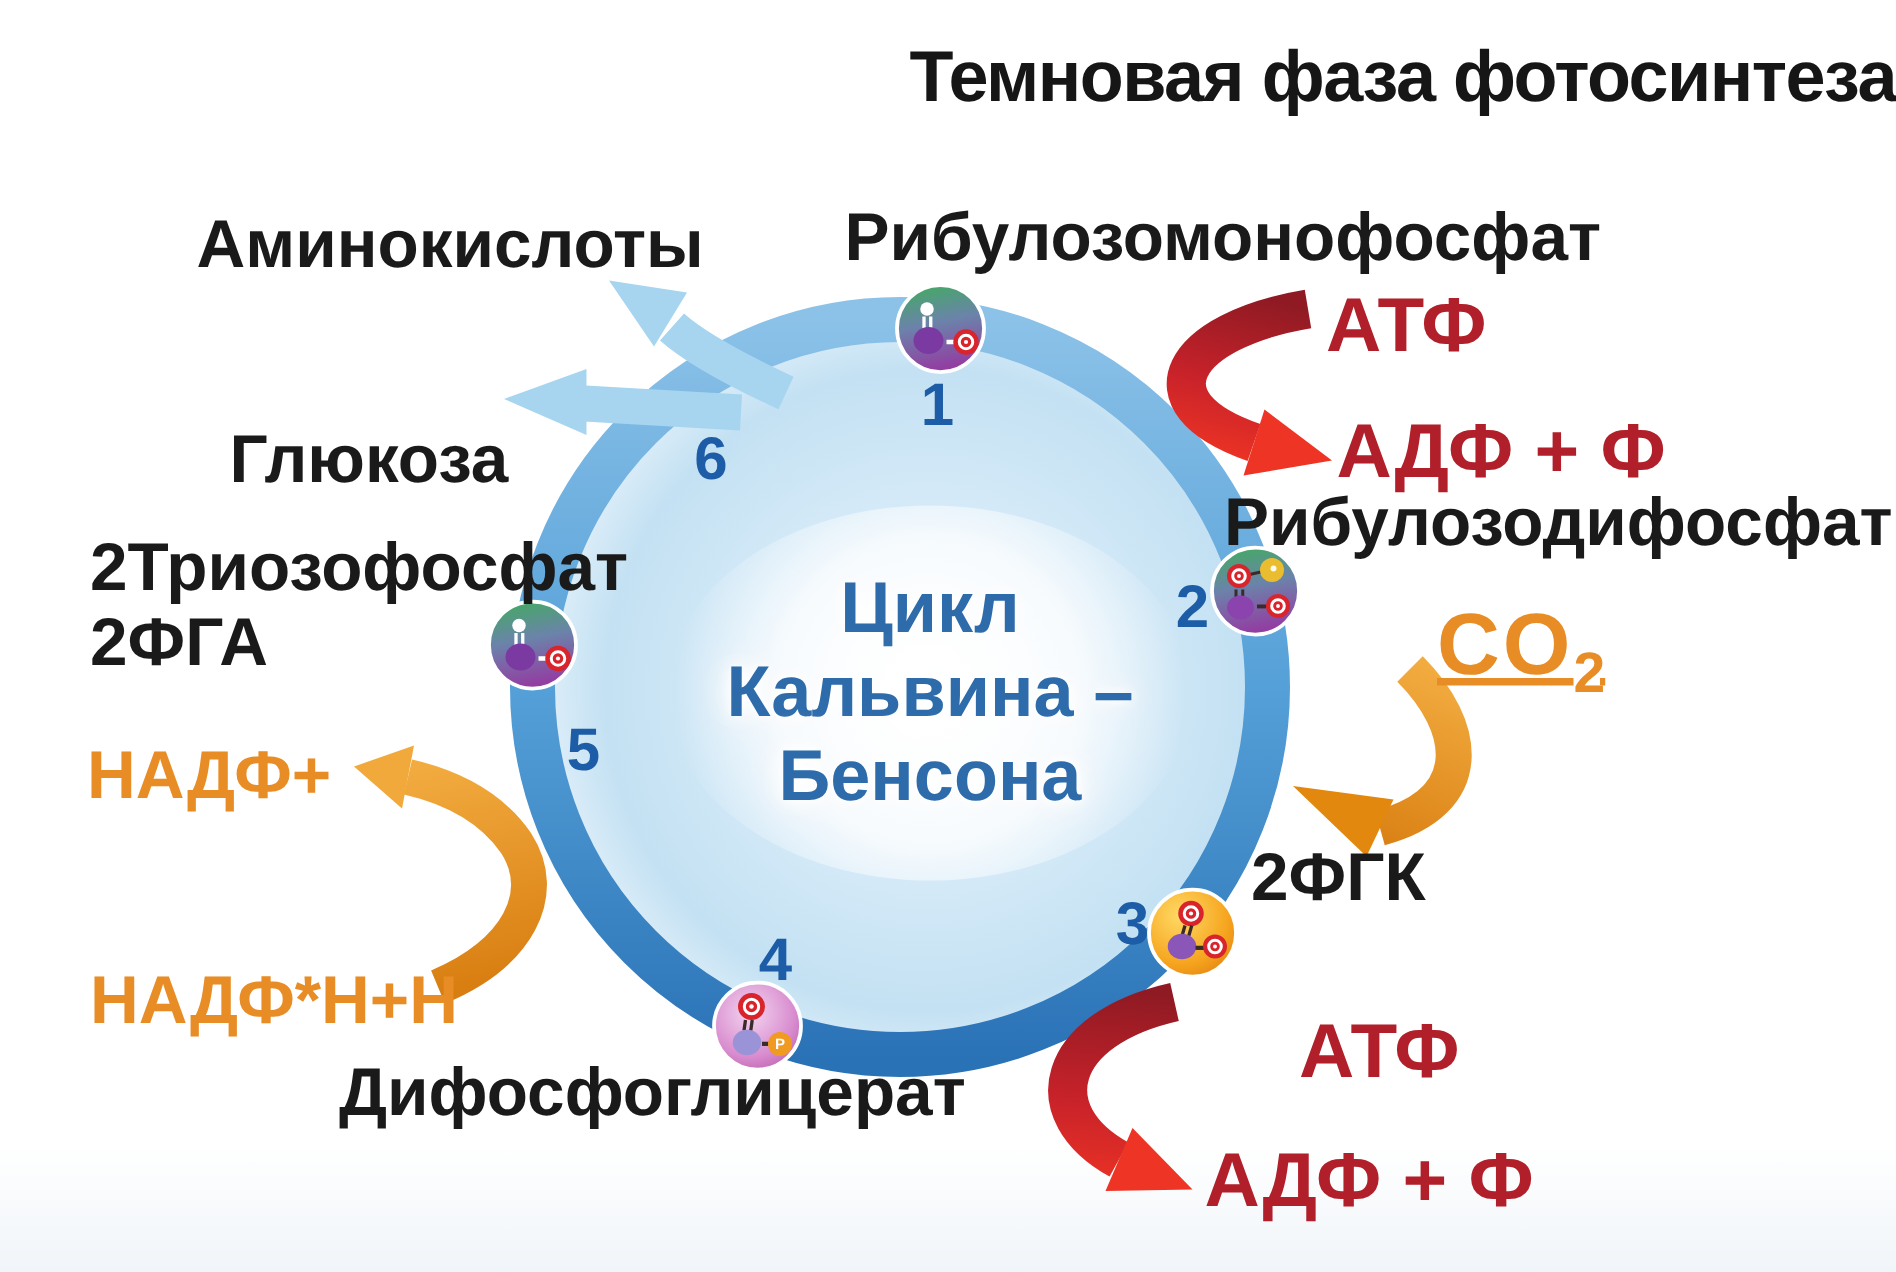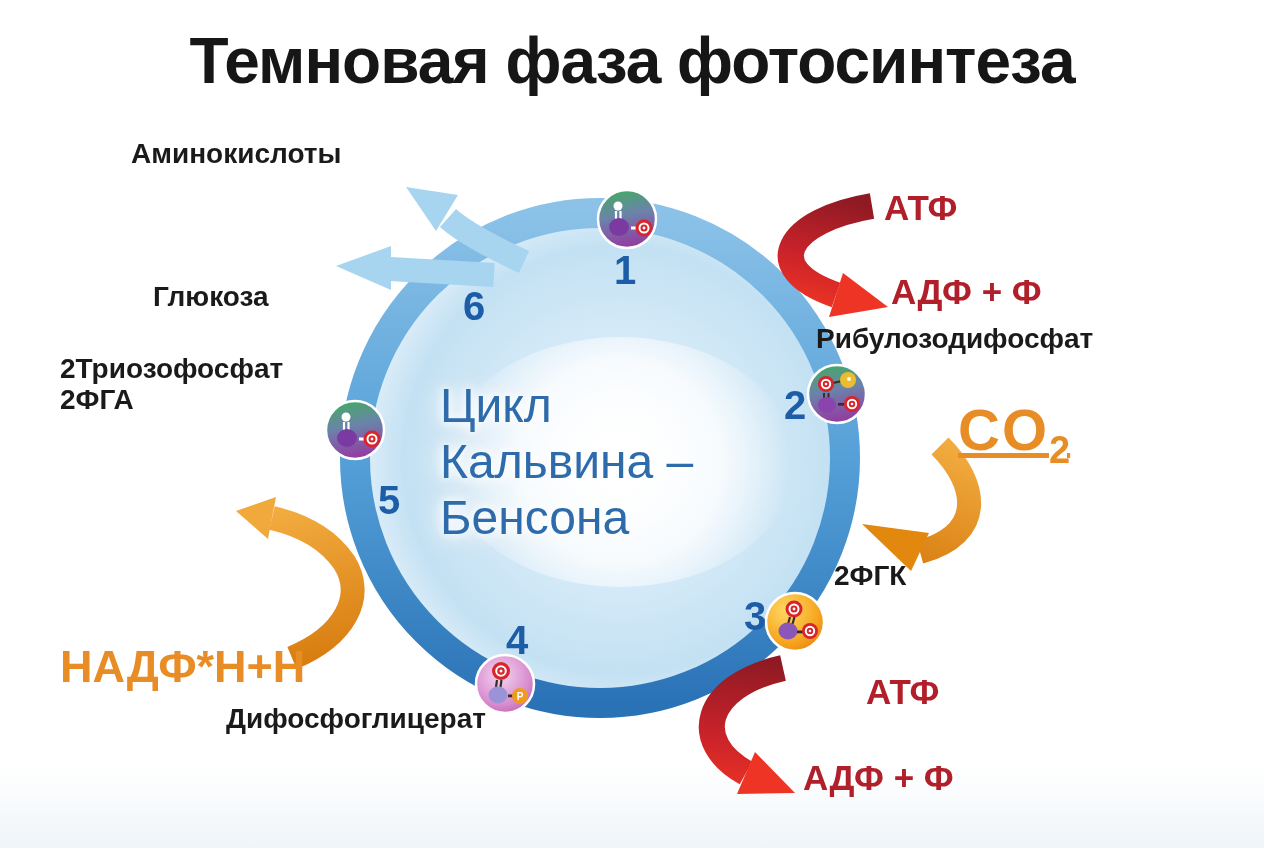--- a/index.html
+++ b/index.html
@@ -3,33 +3,33 @@
 <meta charset="utf-8">
 <style>
   html,body{margin:0;padding:0;background:#e8e8e8;}
   .canvas{
     position:relative;width:1264px;height:848px;overflow:hidden;
     background:linear-gradient(180deg,#ffffff 0%,#ffffff 90%,#f0f5f9 100%);
     font-family:"Liberation Sans",sans-serif;
   }
   .art{position:absolute;left:0;top:0;width:1264px;height:848px;}
   .page-title{
-    position:absolute;left:0;right:0;top:24px;text-align:center;
-    font-size:64px;font-weight:700;letter-spacing:-1px;color:#161616;white-space:nowrap;
+    position:absolute;left:0;right:0;top:24px;text-align:right;
+    font-size:48px;font-weight:700;letter-spacing:-1px;color:#161616;white-space:nowrap;
   }
-  .lbl{position:absolute;font-weight:700;color:#1a1a1a;font-size:28px;line-height:1.12;white-space:nowrap;}
+  .lbl{position:absolute;font-weight:700;color:#1a1a1a;font-size:45px;line-height:1.12;white-space:nowrap;}
   .lbl .l2{display:block;}
-  .red{color:#b1202a;font-size:35px;}
+  .red{color:#b1202a;font-size:51px;}
   .orange{color:#e88d25;font-size:45px;}
   .co2{position:absolute;left:958px;top:396px;color:#e88d25;font-weight:700;font-size:58px;letter-spacing:2px;white-space:nowrap;text-decoration:underline;}
   .co2 sub{font-size:38px;letter-spacing:0;}
   .num{position:absolute;width:46px;text-align:center;font-weight:700;font-size:40px;color:#1d5ca6;}
   .cycle-title{
-    position:absolute;left:440px;top:378px;width:360px;text-align:left;
-    font-size:48px;font-weight:400;line-height:56px;color:#2d6bab;
+    position:absolute;left:440px;top:378px;width:360px;text-align:center;
+    font-size:48px;font-weight:700;line-height:56px;color:#2d6bab;
     text-shadow:0 0 8px #fff,0 0 14px #fff,0 0 24px rgba(255,255,255,.95),0 0 34px rgba(255,255,255,.8);
   }
 </style>
 </head>
 <body>
 
 <div class="canvas">
 
   <svg class="art" viewBox="0 0 1264 848">
     <defs>
@@ -179,33 +179,35 @@
       <rect x="4" y="7.5" width="7" height="3" fill="#fff"></rect>
       <circle cx="17" cy="9" r="8.5" fill="#d8242a"></circle>
       <circle cx="17" cy="9" r="4.5" fill="none" stroke="#fff" stroke-width="2"></circle>
       <circle cx="17" cy="9" r="1.4" fill="#fff"></circle>
     </g>
   </svg>
 
   <div class="page-title">Темновая фаза фотосинтеза</div>
 
   <div class="lbl" style="left:131px;top:138px;">Аминокислоты</div>
+  <div class="lbl" style="left:563px;top:133px;">Рибулозомонофосфат</div>
   <div class="lbl" style="left:153px;top:240px;margin-top:41px;">Глюкоза</div>
 
   <div class="lbl red" style="left:884px;top:188px;">АТФ</div>
   <div class="lbl red" style="left:891px;top:272px;">АДФ + Ф</div>
   <div class="lbl" style="left:816px;top:323px;text-align:right;">Рибулозодифосфат</div>
 
   <div class="co2"><span>CO</span><sub>2</sub></div>
 
   <div class="lbl" style="left:60px;top:353px;">
     <span class="l2">2Триозофосфат</span>
     <span class="l2">2ФГА</span>
   </div>
 
+  <div class="lbl orange" style="left:58px;top:492px;">НАДФ+</div>
 
   <div class="lbl" style="left:834px;top:560px;">
     <span class="l2">2ФГК</span>
   </div>
 
   <div class="lbl" style="left:226px;top:703px;">Дифосфоглицерат</div>
   <div class="lbl orange" style="left:60px;top:642px;">НАДФ*Н+Н</div>
 
   <div class="lbl red" style="left:866px;top:672px;">АТФ</div>
   <div class="lbl red" style="left:803px;top:758px;">АДФ + Ф</div>

